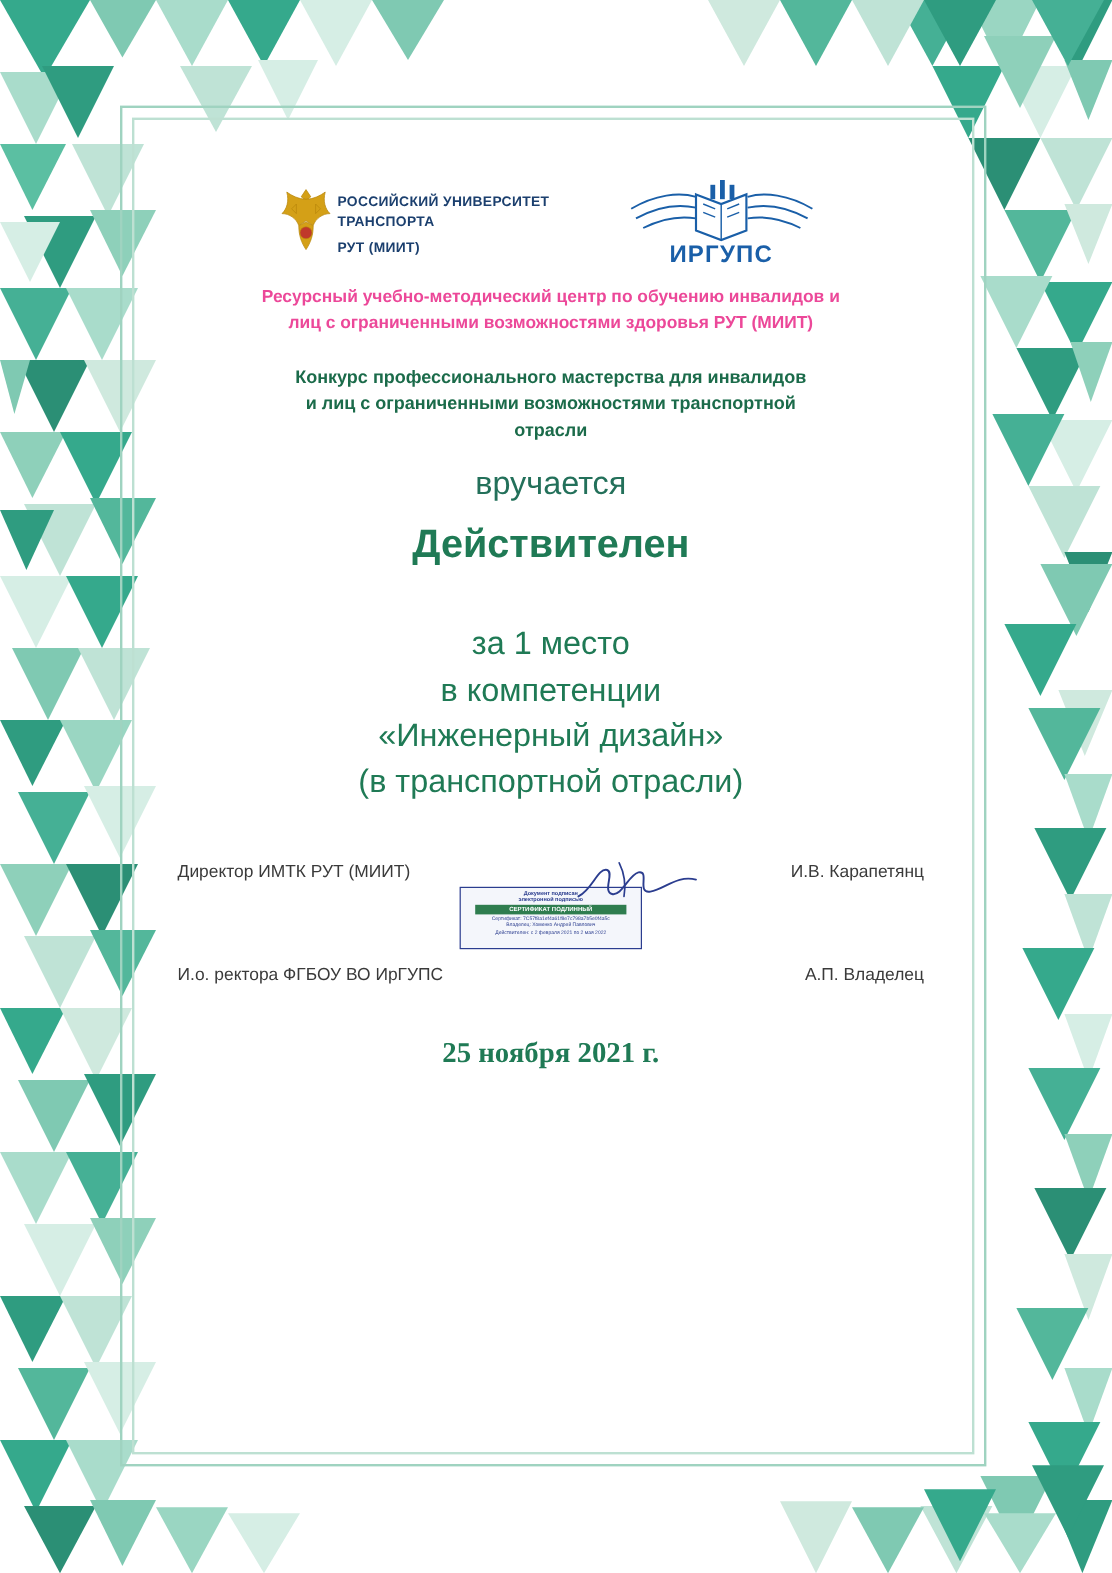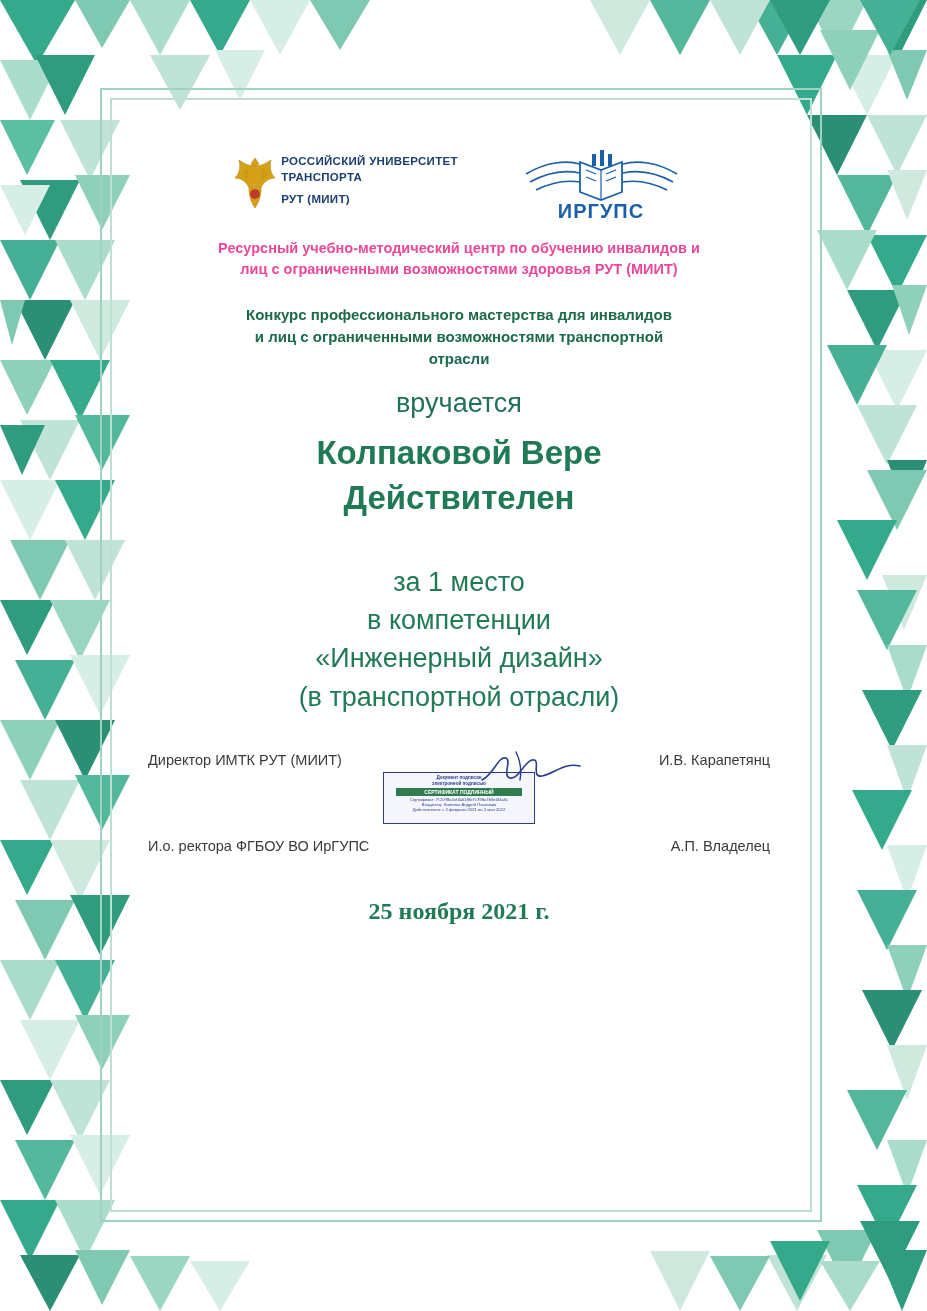--- a/index.html
+++ b/index.html
@@ -83,21 +83,21 @@
   .logos {
     display: flex;
     align-items: center;
     justify-content: center;
     gap: 56px;
     margin-top: 18px;
     margin-bottom: 14px;
   }
   .logo-rut {
     display: flex;
-    align-items: flex-start;
+    align-items: flex-end;
   }
   .emblem {
     width: 52px;
     height: 62px;
     flex: none;
   }
   .logo-rut-text {
     text-align: left;
     font-size: 11.5px;
     font-weight: bold;
@@ -158,21 +158,21 @@
   .reason {
     font-size: 27px;
     font-weight: normal;
     color: #1f7a55;
     line-height: 1.42;
     margin-top: 42px;
   }
 
   
   .sig-area {
-    margin-top: 36px;
+    margin-top: 48px;
     position: relative;
   }
   .sig-row {
     display: flex;
     align-items: center;
     justify-content: space-between;
     font-size: 14.5px;
     color: #3a3a3a;
     margin-top: 14px;
     padding: 0 6px;
@@ -424,21 +424,20 @@
   <div class="contest">
     <div>Конкурс профессионального мастерства для инвалидов</div>
     <div>и лиц с ограниченными возможностями транспортной</div>
     <div>отрасли</div>
   </div>
 
 
   <div class="awarded">вручается</div>
 
   <div class="recipient">
-    <div>Колпаковой Вере</div>
     <div>Действителен</div>
   </div>
 
   <div class="reason">
     <div>за 1 место</div>
     <div>в компетенции</div>
     <div>«Инженерный дизайн»</div>
     <div>(в транспортной отрасли)</div>
   </div>
 

